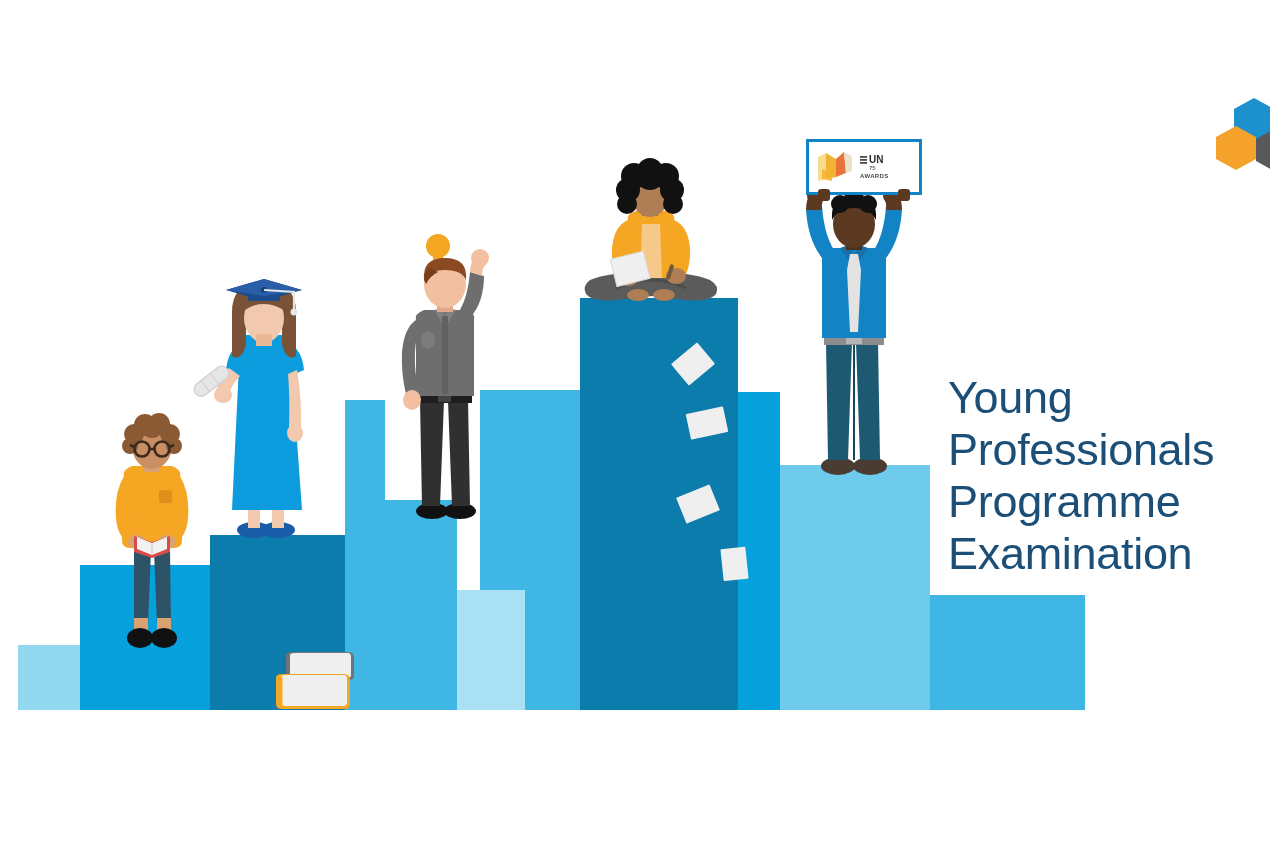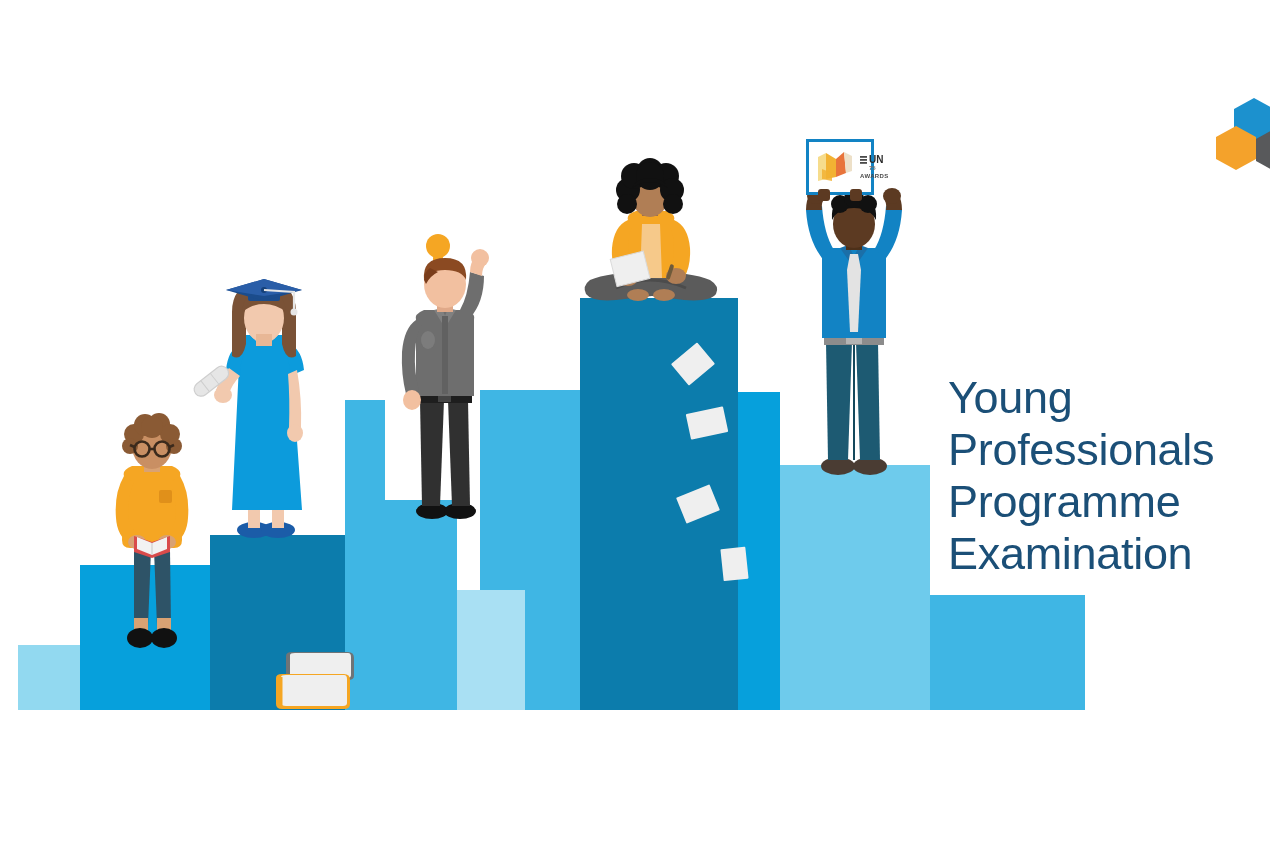--- a/index.html
+++ b/index.html
@@ -9,21 +9,21 @@
   .bar{position:absolute;}
   .title{
     position:absolute;left:948px;top:372px;width:330px;
     font-family:"Liberation Sans",sans-serif;
     font-size:45px;line-height:52px;font-weight:400;
     color:#1B4F77;letter-spacing:-0.3px;white-space:nowrap;
   }
   .title span{display:block;}
   .hexlogo{position:absolute;left:1218px;top:96px;width:70px;height:78px;}
   .fig{position:absolute;}
-  .signwrap{position:absolute;left:806px;top:139px;width:68px;height:56px;}
+  .signwrap{position:absolute;left:806px;top:139px;width:116px;height:56px;}
   .signframe{position:absolute;inset:0;border:3px solid #1283C4;background:#ffffff;box-sizing:border-box;}
   svg{display:block;overflow:visible;}
 </style>
 </head>
 <body>
 
 <div id="stage">
 
   <div id="artboard">
 

